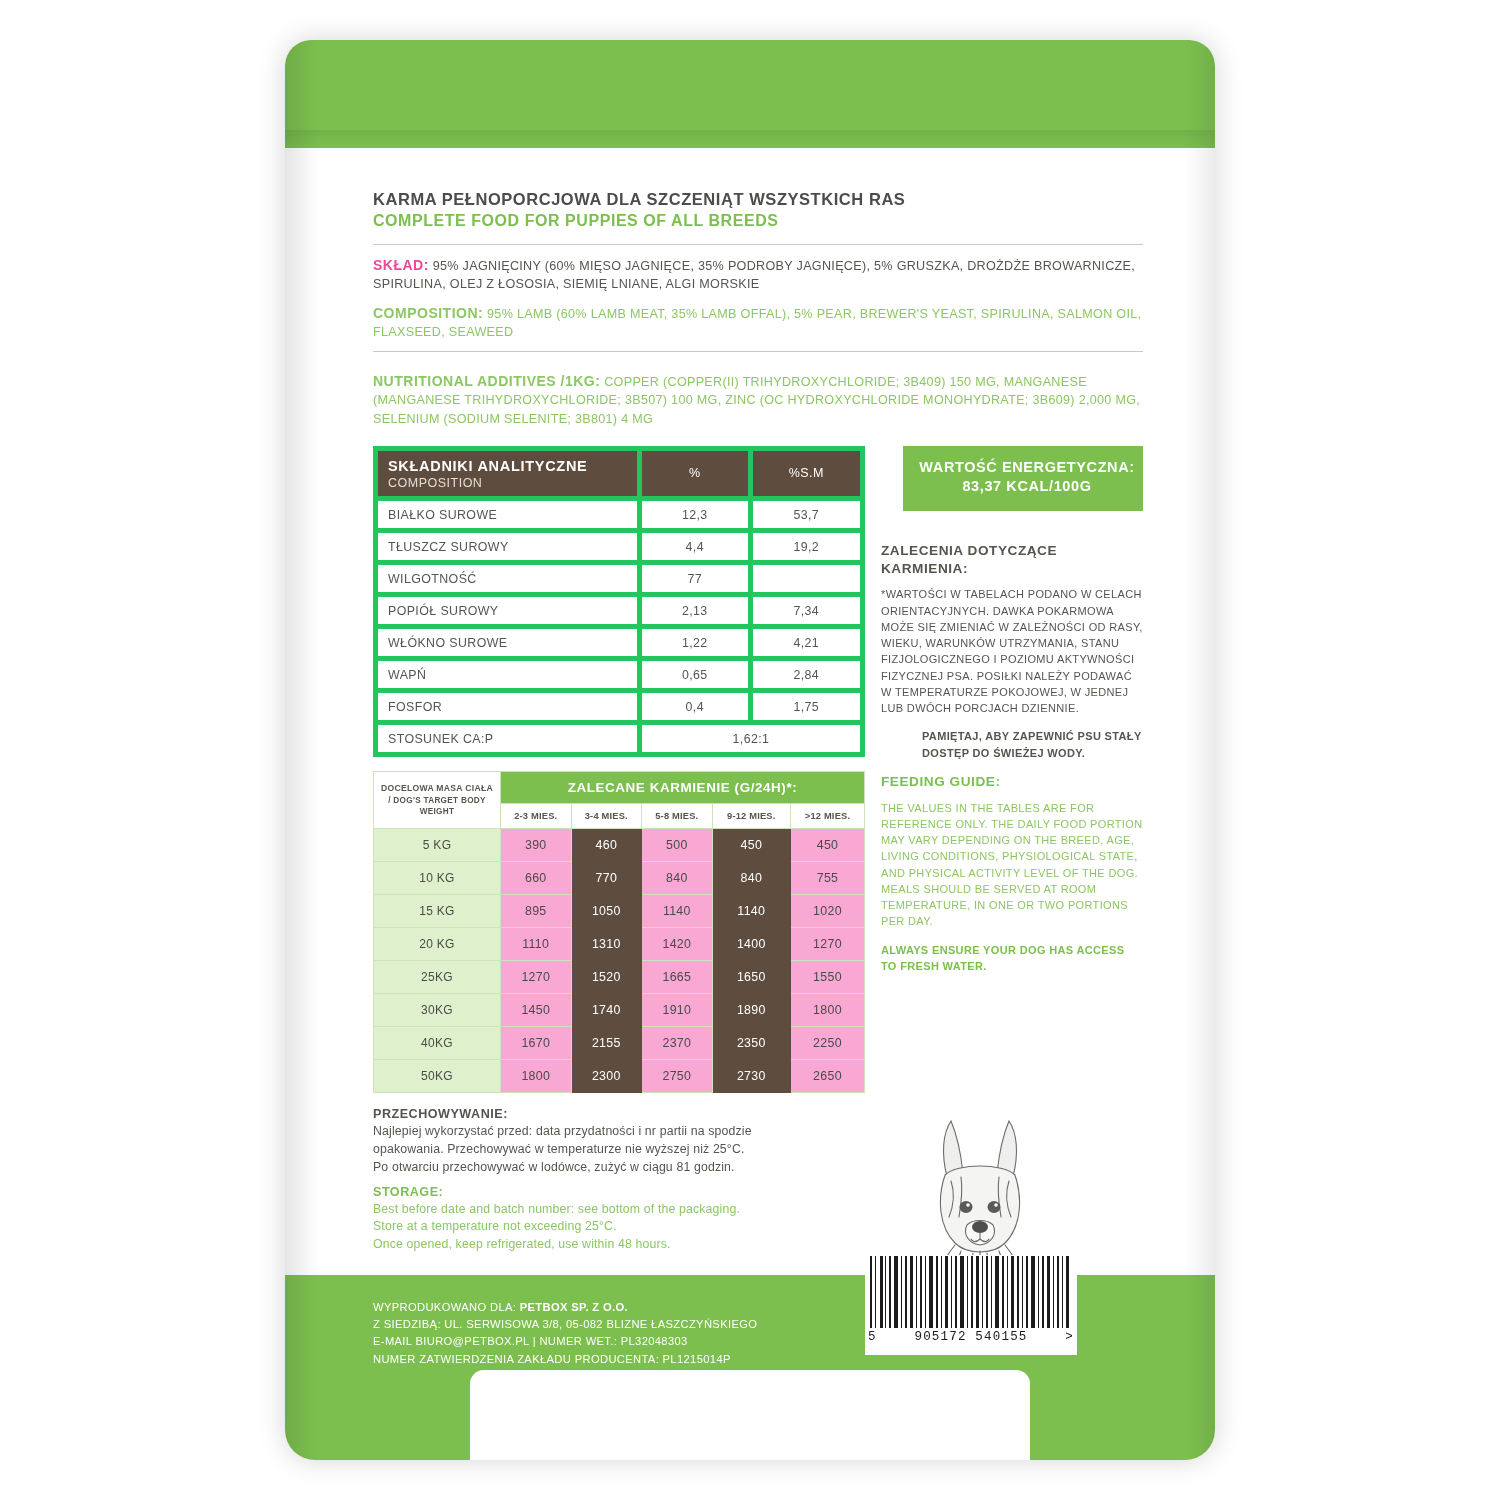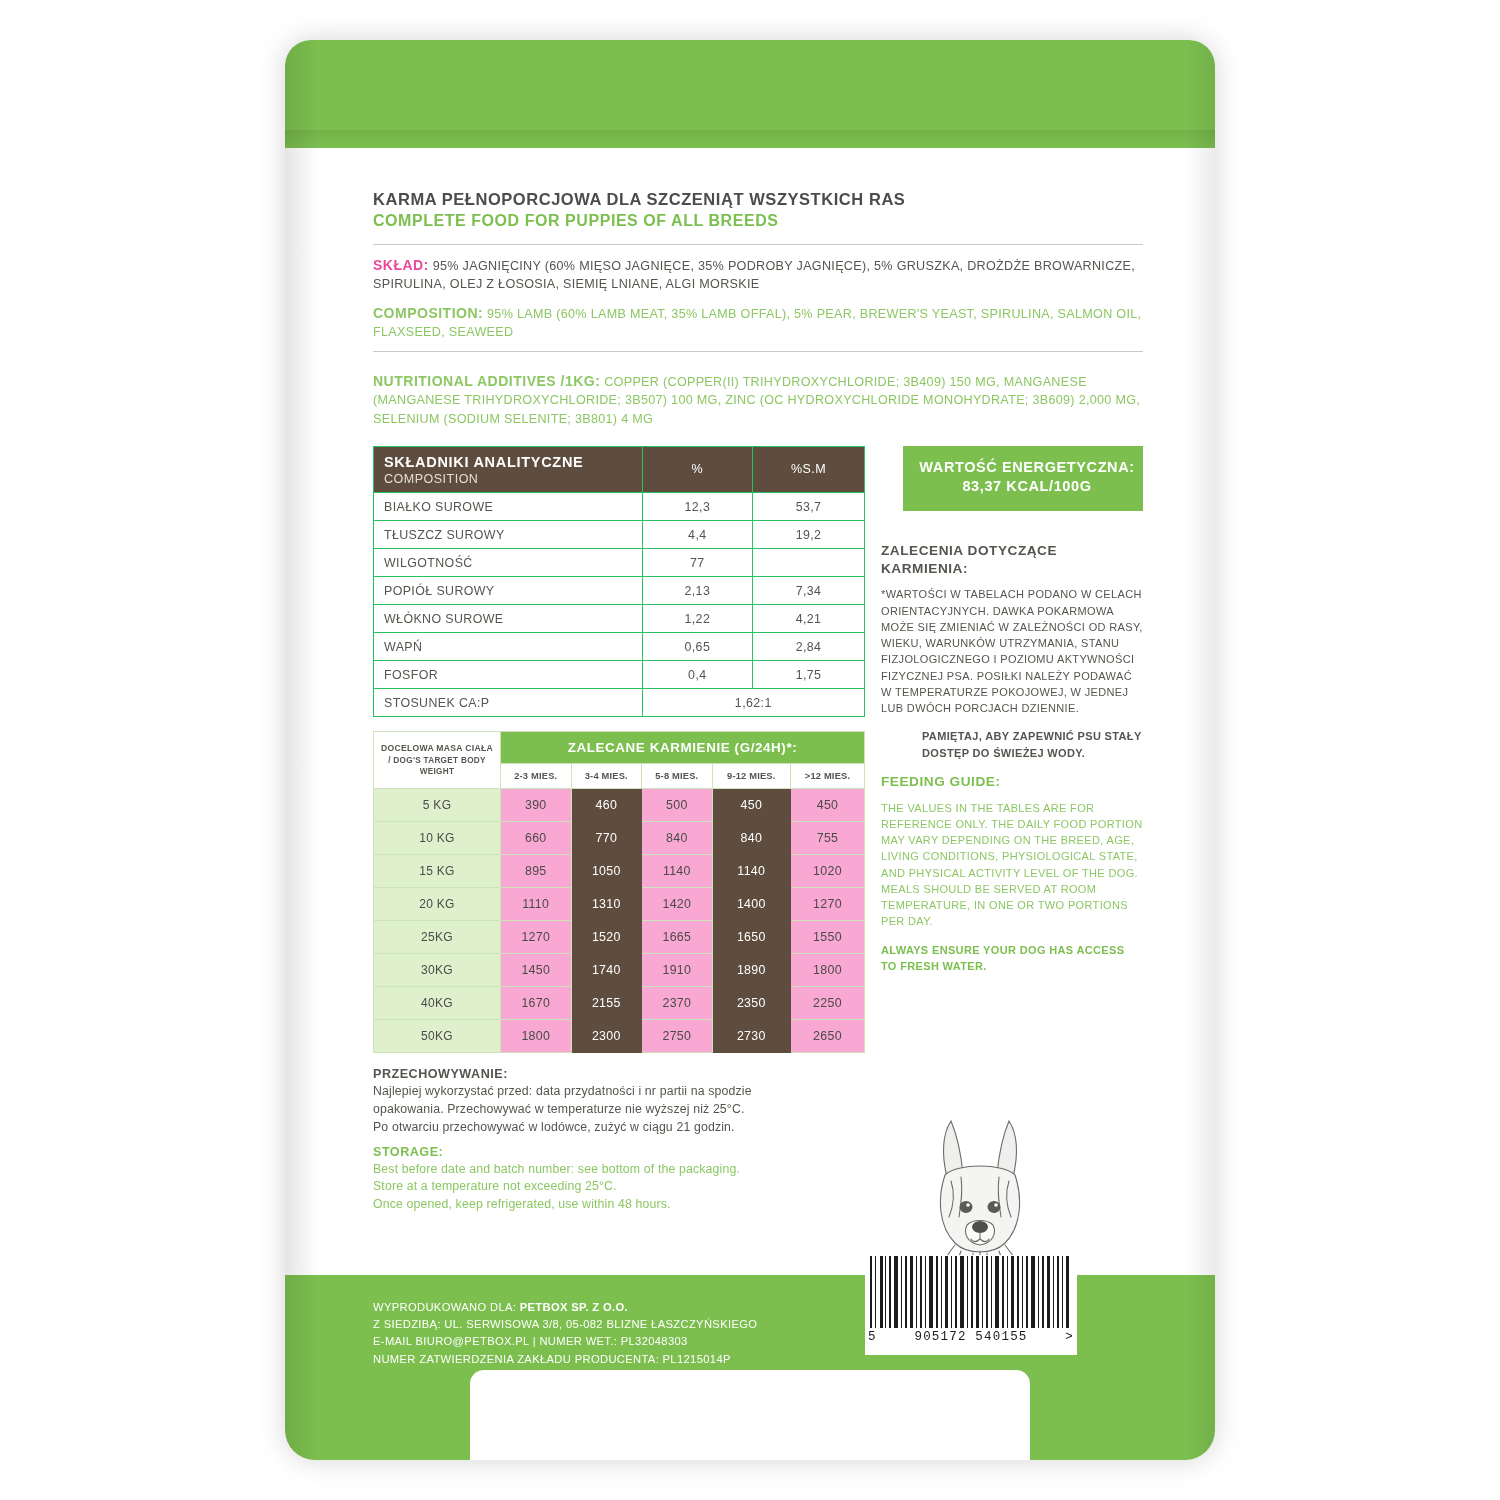--- a/index.html
+++ b/index.html
@@ -72,21 +72,21 @@
   .an-table{
     width:492px;border-collapse:collapse;font-size:12.4px;letter-spacing:.4px;
     text-transform:uppercase;color:#55554f;
   }
   .an-head td{
     background:#5e4c3e;color:#ffffff;padding:9px 10px;vertical-align:middle;
   }
   .an-head .t1{font-size:14.5px;font-weight:bold;letter-spacing:.7px;line-height:1.25;}
   .an-head .t2{font-size:12.5px;font-weight:normal;letter-spacing:.5px;color:#e4ded7;}
   .an-head .c{text-align:center;font-size:12.5px;}
-  .an-table td{border:1px solid #22c55e;padding:6.5px 10px;}
+  .an-table td{border:5px solid #22c55e;padding:6.5px 10px;}
   .an-table tbody td.lbl{width:270px;}
   .an-table tbody td.v{text-align:center;width:100px;}
   .an-table tbody td.ratio{text-align:center;}
 
   
   .energy{
     position:absolute;right:0;top:0;width:240px;background:#7cbf4f;color:#ffffff;
     padding:12px 6px 14px 14px;box-sizing:border-box;
     font-size:14.5px;font-weight:bold;letter-spacing:.6px;line-height:1.35;text-transform:uppercase;text-align:center;
   }
@@ -348,21 +348,21 @@
               <td class="cell dark">2730</td>
               <td class="cell">2650</td>
             </tr>
           </tbody>
         </table>
 
         <div class="storage">
           <div class="t">PRZECHOWYWANIE:</div>
           <div class="x">Najlepiej wykorzystać przed: data przydatności i nr partii na spodzie</div>
           <div class="x">opakowania. Przechowywać w temperaturze nie wyższej niż 25°C.</div>
-          <div class="x">Po otwarciu przechowywać w lodówce, zużyć w ciągu 21 godzin.</div>
+          <div class="x">Po otwarciu przechowywać w lodówce, zużyć w ciągu 81 godzin.</div>
           <div class="gap"></div>
           <div class="t g">STORAGE:</div>
           <div class="x g">Best before date and batch number: see bottom of the packaging.</div>
           <div class="x g">Store at a temperature not exceeding 25°C.</div>
           <div class="x g">Once opened, keep refrigerated, use within 48 hours.</div>
         </div>
 
       </div>
     </div>
 

